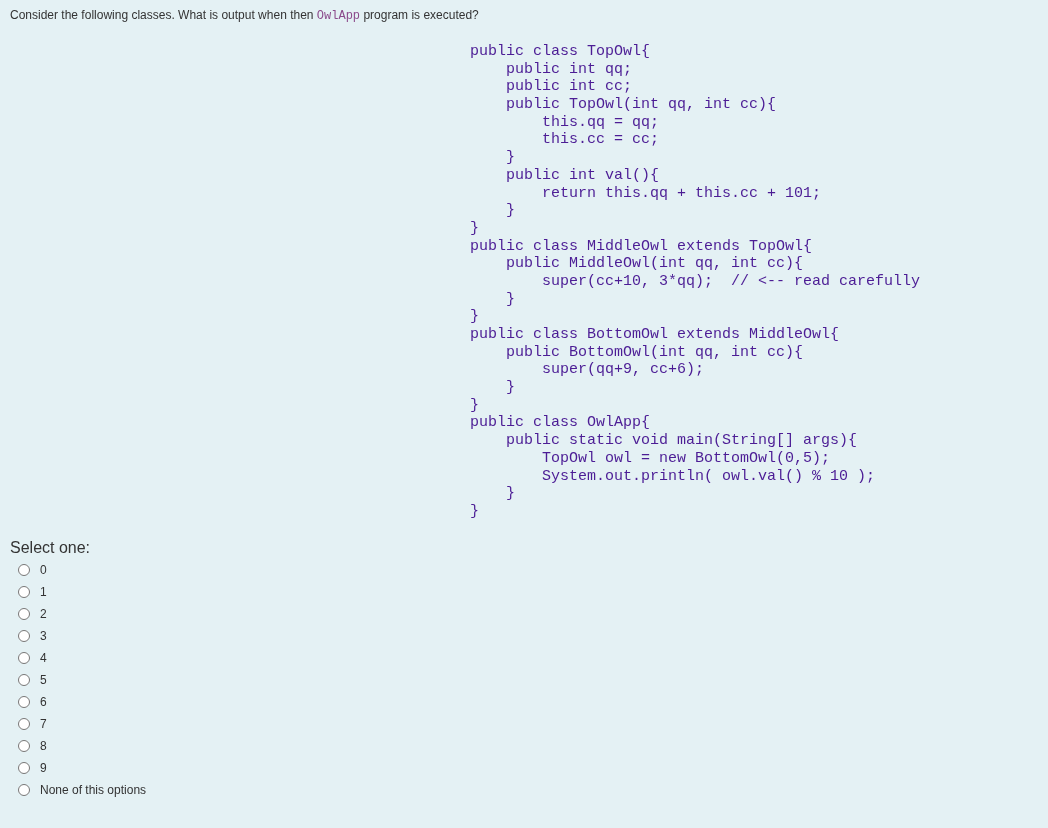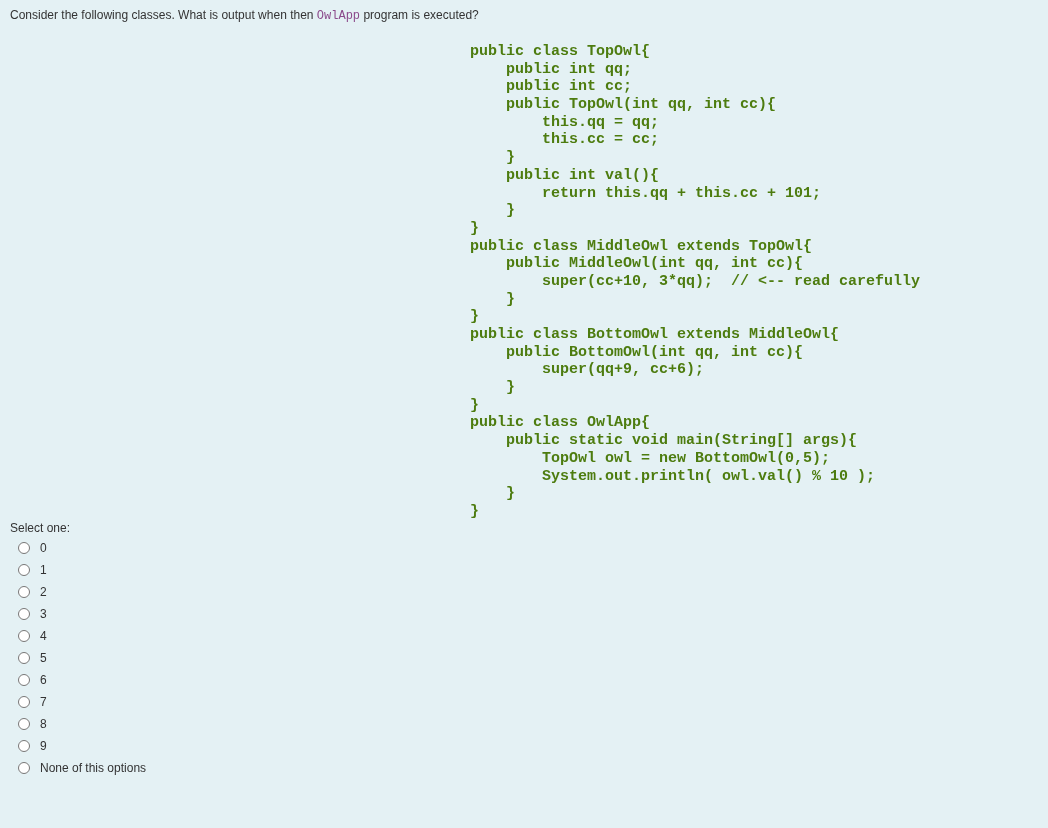--- a/index.html
+++ b/index.html
@@ -19,29 +19,30 @@
       font-size: 12px;
       margin-bottom: 20px;
     }
     .question-text .code-inline {
       font-family: "Courier New", monospace;
       color: #8b4a8b;
     }
     .code-block {
       font-family: "Courier New", monospace;
       font-size: 15px;
-      font-weight: bold;
+      font-weight: normal;
       white-space: pre;
       margin-left: 460px;
       margin-top: 10px;
       line-height: 1.18;
-      color: #4d7c0f;
+      color: #4c1d95;
     }
     .select-label {
-      font-size: 12px;
+      font-size: 16px;
+      margin-top: 18px;
       margin-bottom: 6px;
     }
     .options {
       display: flex;
       flex-direction: column;
       gap: 8px;
       padding-left: 8px;
     }
     .option-row {
       display: flex;

